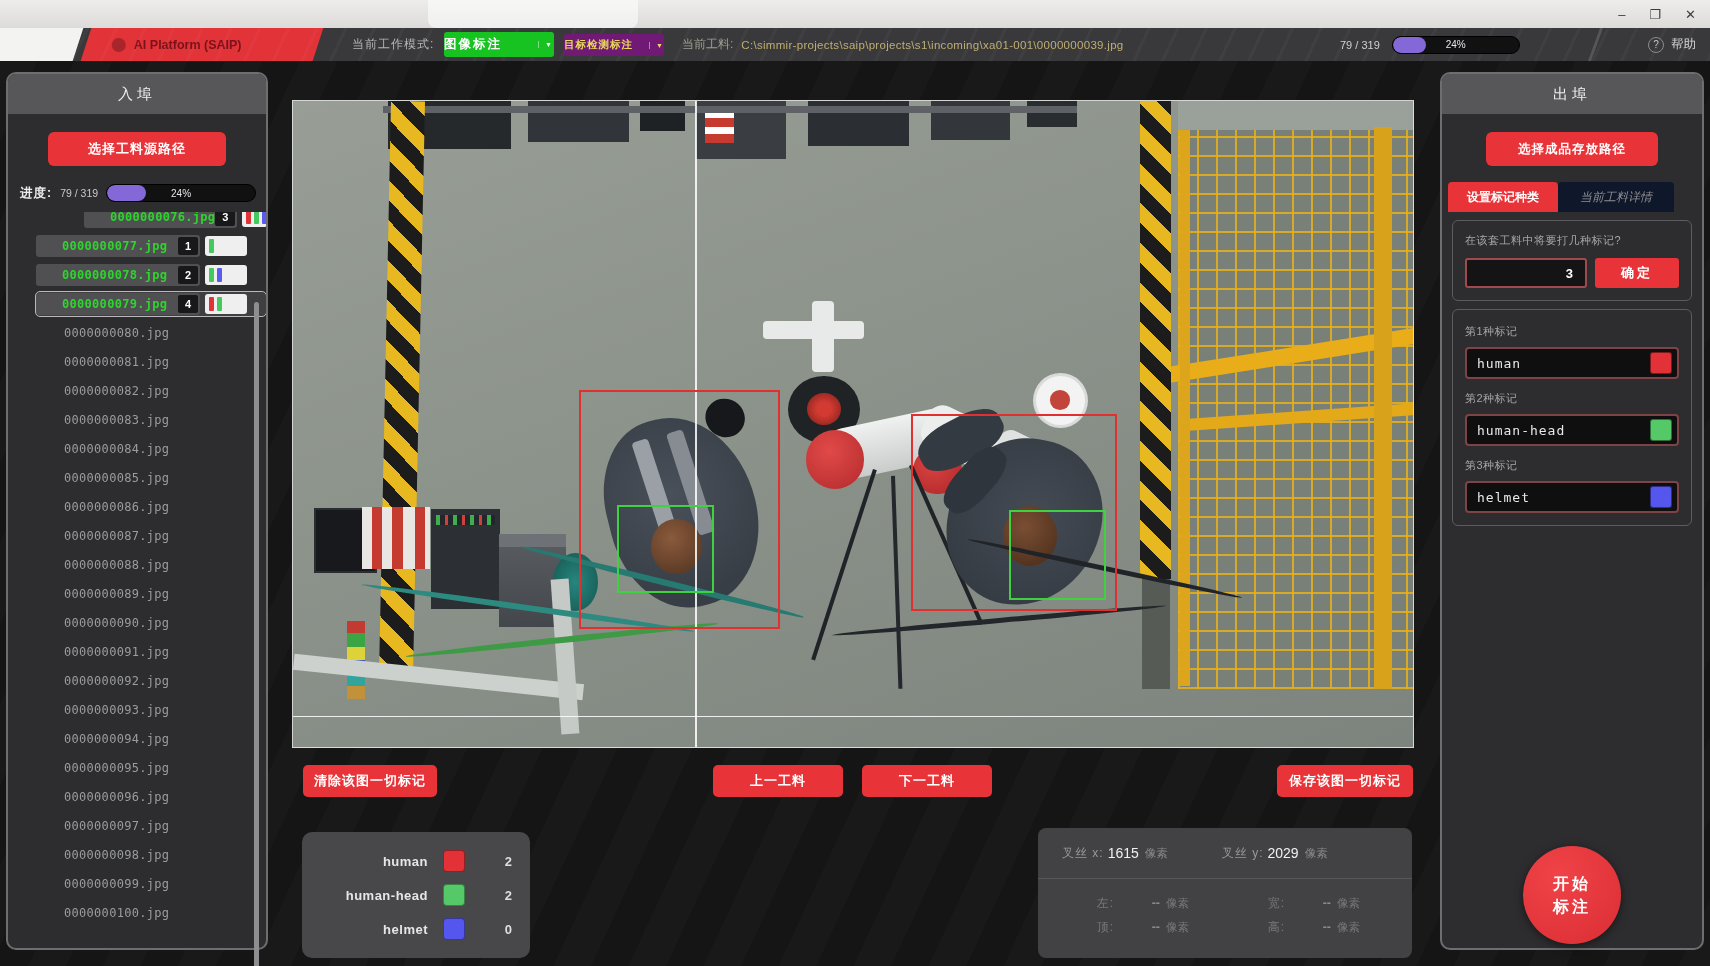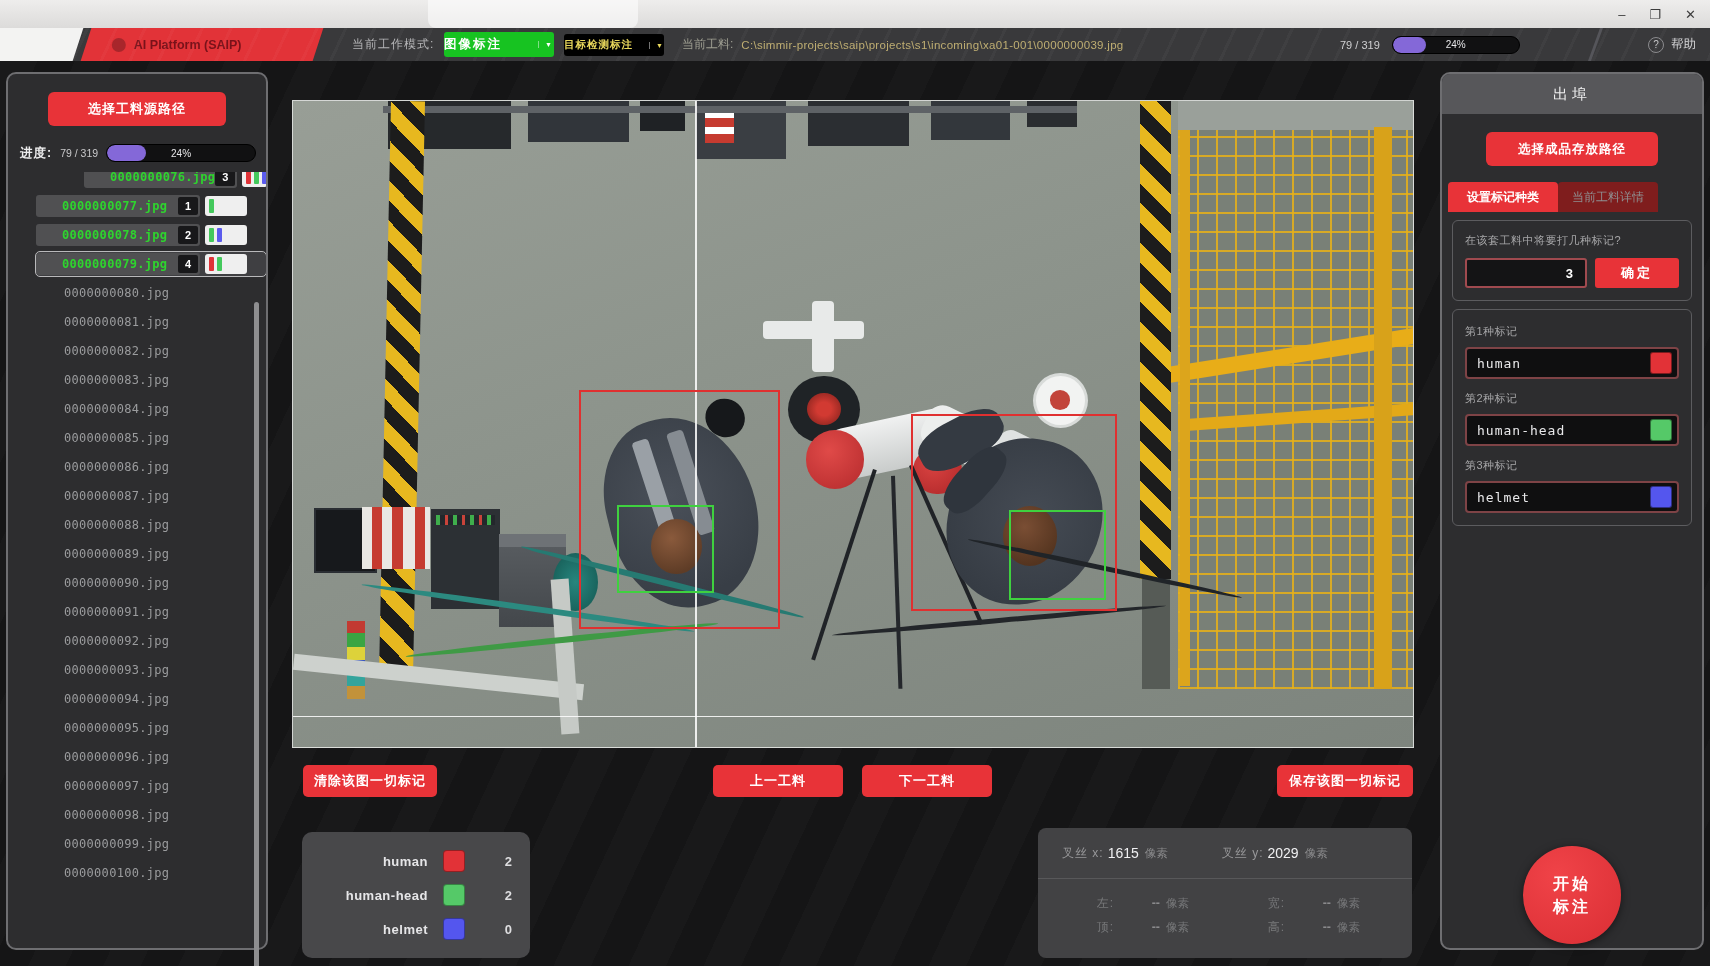--- a/index.html
+++ b/index.html
@@ -25,21 +25,21 @@
     display:flex; align-items:center; }
   #logo-red .inner { transform:skewX(18deg); display:flex; align-items:center; gap:8px; padding-left:26px; }
   #brand-dot { width:14px; height:14px; border-radius:50%; background:#a8262b; }
   #brand-text { color:#79121a; font-size:12.5px; font-weight:bold; white-space:nowrap; }
   #mode-label { position:absolute; left:352px; top:0; height:33px; display:flex; align-items:center;
     color:#b5b5b7; font-size:12px; letter-spacing:1px; z-index:2; }
   .drop-btn { position:absolute; display:flex; align-items:center; justify-content:space-between;
     border-radius:3px; z-index:2; cursor:pointer; }
   #btn-image-anno { left:444px; top:4px; width:110px; height:25px; background:#17c321;
     color:#fff; font-size:12.5px; font-weight:bold; letter-spacing:2px; }
-  #btn-det-anno { left:564px; top:6px; width:100px; height:22px; background:#000000;
+  #btn-det-anno { left:564px; top:6px; width:100px; height:22px; background:#701a75;
     color:#ead95c; font-size:10.5px; font-weight:bold; letter-spacing:1px; }
   .drop-btn .arrow { font-size:7px; margin-left:7px; padding-left:6px; border-left:1px solid rgba(255,255,255,0.45); }
   #cur-file { position:absolute; left:682px; top:0; height:33px; display:flex; align-items:center;
     gap:8px; z-index:2; }
   #cur-file .lbl { color:#9f9f92; font-size:12px; }
   #cur-file .path { color:#bfae72; font-size:11.5px; letter-spacing:0.3px; }
   #top-progress { position:absolute; left:1340px; top:0; height:33px; display:flex; align-items:center;
     gap:12px; z-index:2; }
   #top-progress .txt { color:#cfcfd1; font-size:11px; }
   .pill { position:relative; width:128px; height:18px; background:#111112; border:1px solid #000;
@@ -136,21 +136,21 @@
   #info .dval { color:#8a8a8c; font-size:12.5px; font-weight:bold; margin-left:22px; width:24px; text-align:right; }
   #info .dunit { color:#77787a; font-size:11.5px; margin-left:6px; }
   #info .dgrp2 { margin-left:44px; display:flex; align-items:center; }
 
   
   #btn-select-output { width:172px; height:34px; margin:18px auto 0; font-size:12.5px; }
   #rp-tabs { display:flex; margin:16px 0 0 6px; }
   .rtab { height:30px; display:flex; align-items:center; justify-content:center; font-size:12px;
     cursor:pointer; border-radius:4px 4px 0 0; }
   #tab-marks { width:110px; background:#e83338; color:#fff; font-weight:bold; }
-  #tab-detail { width:100px; background:#7f1d1d; color:#8f8f91; }
+  #tab-detail { width:116px; background:#0f172a; color:#8f8f91;font-style:italic; }
   .group-box { margin:8px 10px 0; border:1px solid #5c5c5f; border-radius:6px; padding:12px; }
   #rp-question { color:#a6a6a8; font-size:11px; letter-spacing:0.5px; }
   #rp-count-row { display:flex; margin-top:10px; }
   #rp-count-input { flex:1; height:30px; background:#141415; border:2px solid #a04a4f;
     border-radius:3px; color:#fff; font-size:13px; font-weight:bold; display:flex;
     align-items:center; justify-content:flex-end; padding-right:12px; }
   #rp-confirm { width:84px; height:30px; margin-left:8px; font-size:13px; letter-spacing:3px;
     border-radius:3px; }
   .mark-label { color:#a6a6a8; font-size:11px; margin:12px 0 8px; letter-spacing:0.5px; }
   .mark-label:first-child { margin-top:2px; }
@@ -209,20 +209,21 @@
     </div>
   </div>
   <div id="ap-divider"></div>
   <div id="help-group">
     <span id="help-icon">?</span>
     <span class="lbl">帮助</span>
   </div>
 </div>
 
 <div id="left-panel" class="panel">
+  <div class="panel-header">入埠</div>
   <div id="btn-select-source" class="red-btn">选择工料源路径</div>
   <div id="lp-progress">
     <span class="plabel">进度:</span>
     <span class="ptxt">79 / 319</span>
     <div class="pill">
       <div class="fill"></div>
       <div class="pct">24%</div>
     </div>
   </div>
   <div id="file-list">

